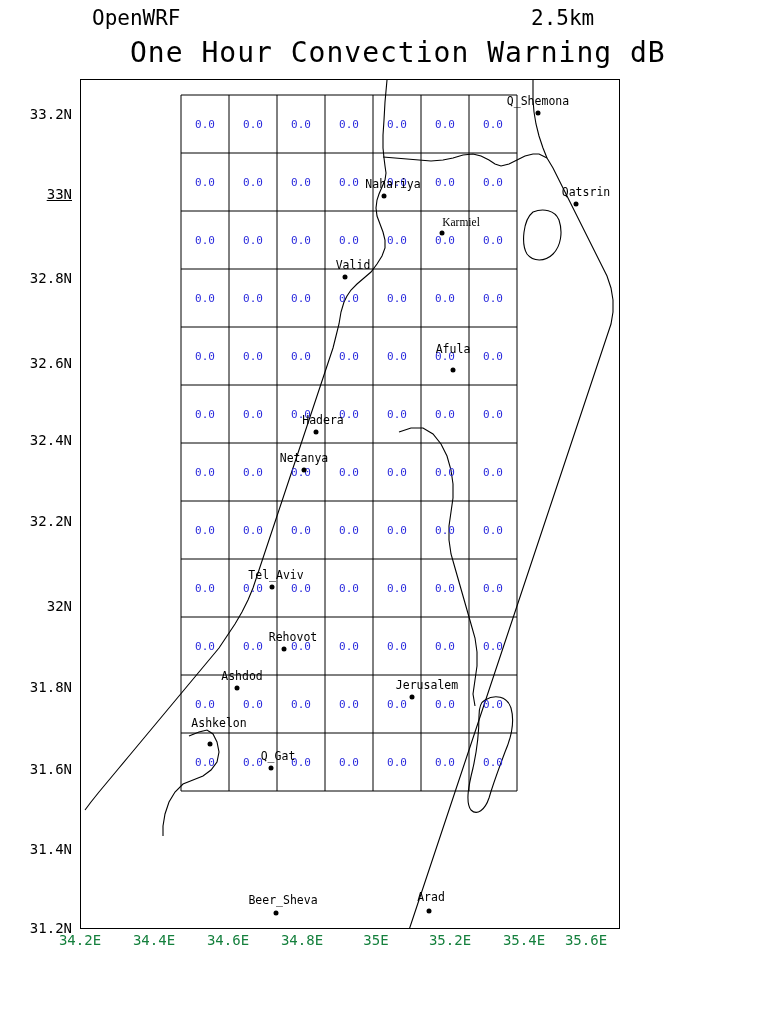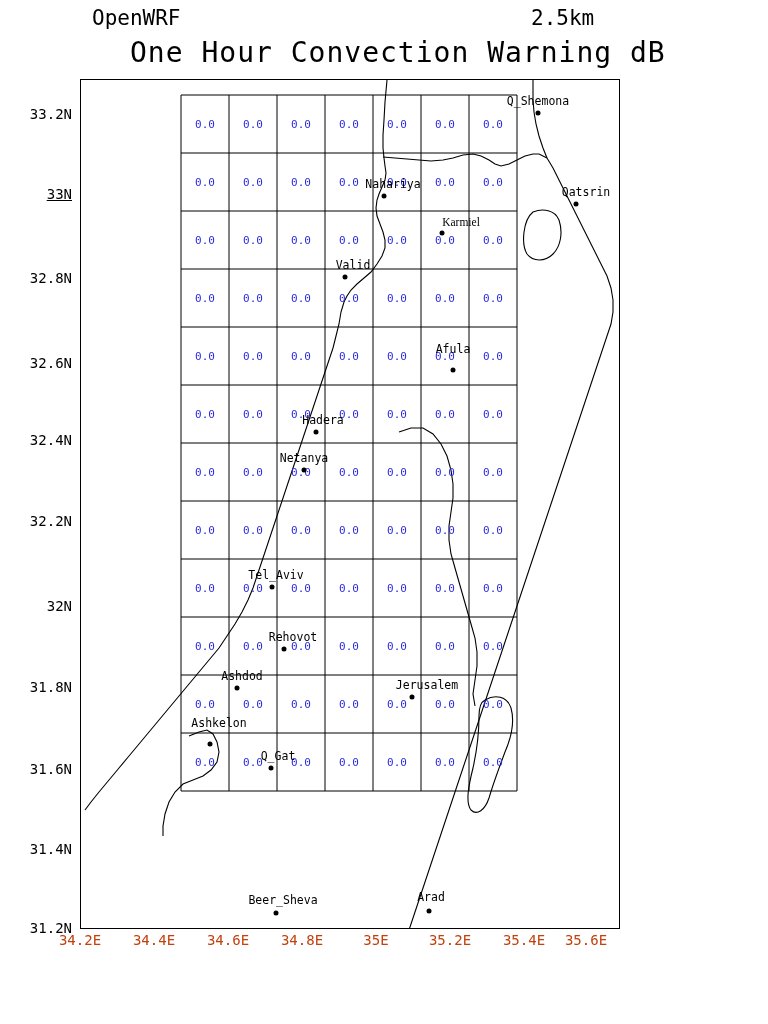--- a/index.html
+++ b/index.html
@@ -64,21 +64,21 @@
     font-size: 14px;
     text-align: right;
     width: 70px;
     color: #000;
   }
   .xtick {
     position: absolute;
     font-size: 14px;
     text-align: center;
     width: 60px;
-    color: #c2410c;
+    color: #15803d;
   }
   
   .gridval {
     position: absolute;
     font-size: 11px;
     color: #2b2bdd;
     transform: translate(-50%, -50%);
     white-space: nowrap;
   }
   

